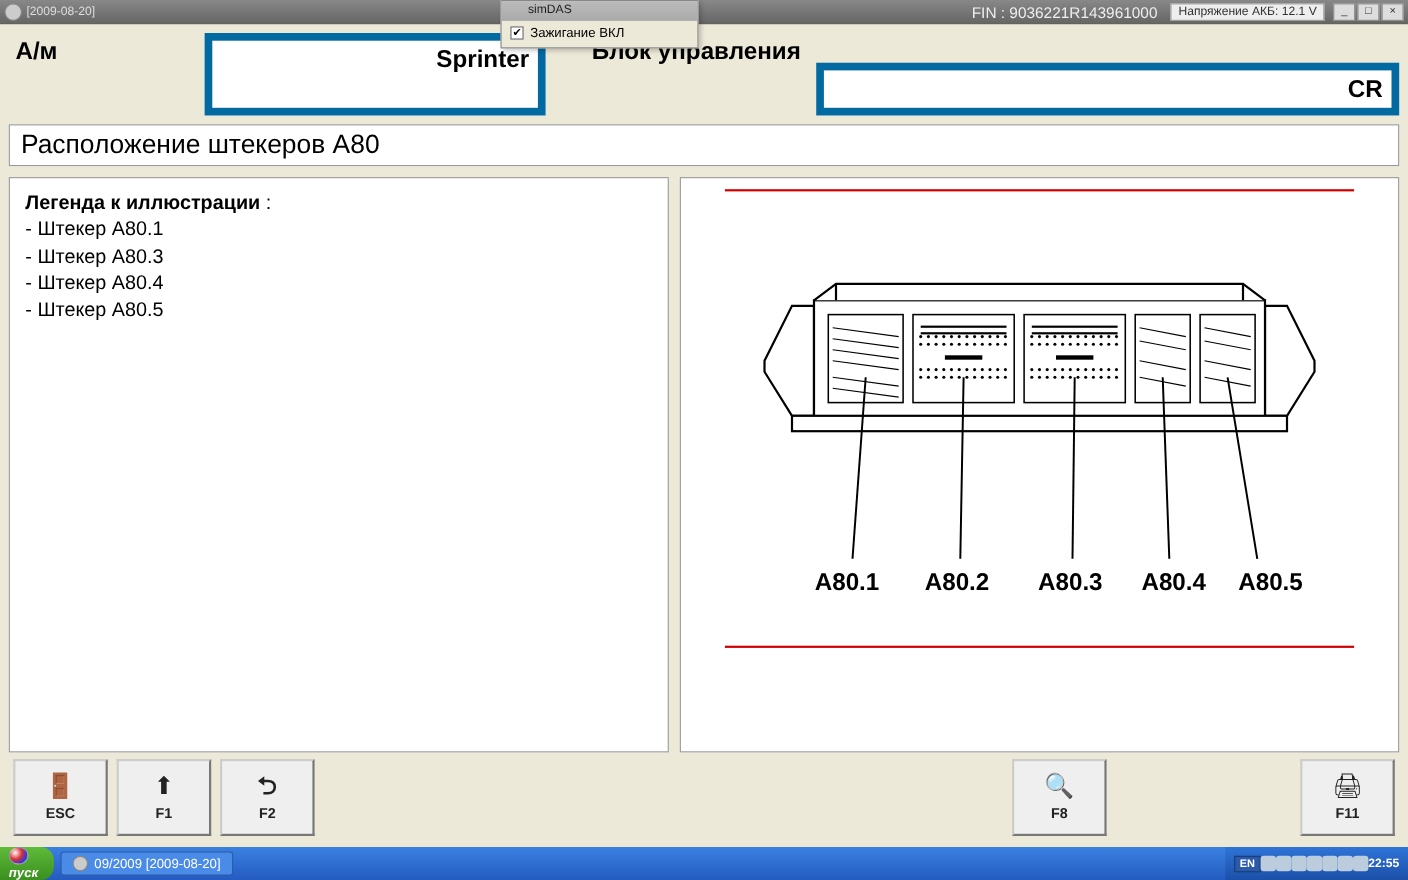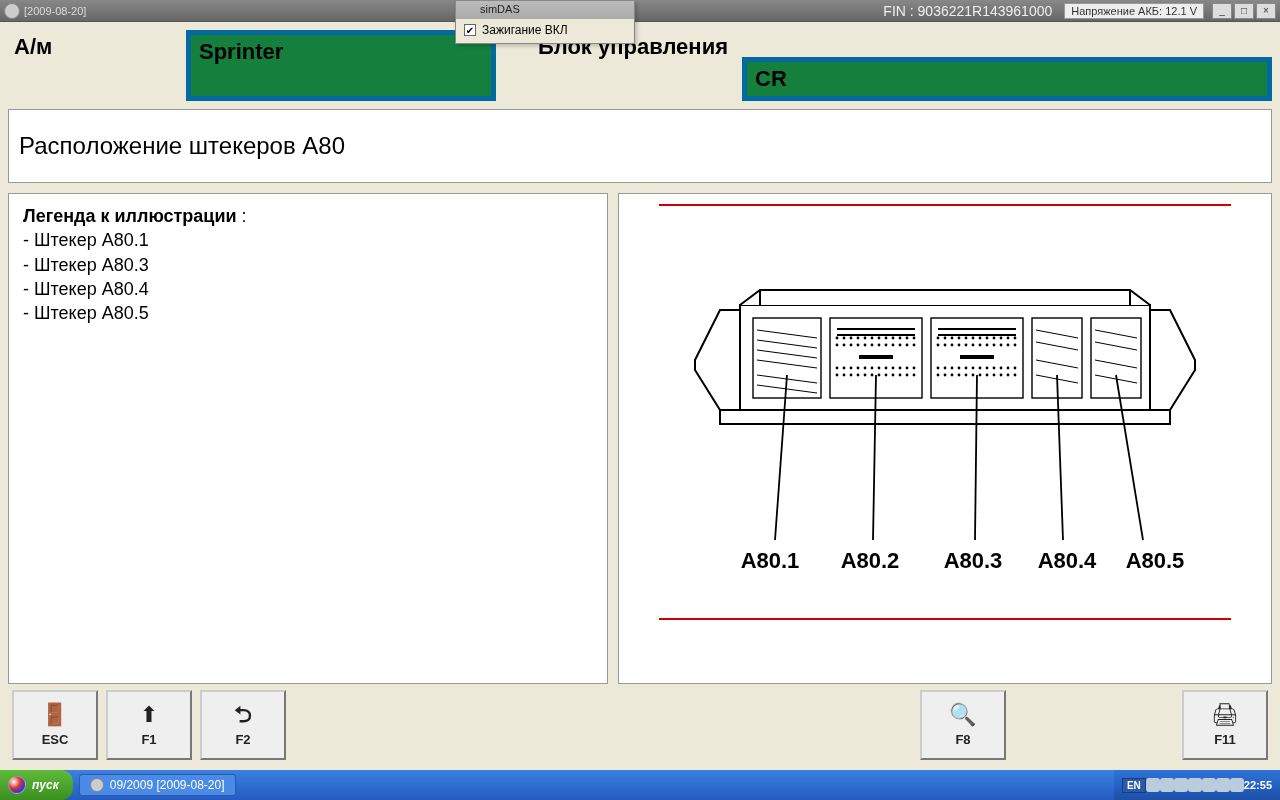--- a/index.html
+++ b/index.html
@@ -20,23 +20,23 @@
   }
   .overlay-dialog .od-title { height: 18px; background: linear-gradient(#bbb,#aaa); font-size: 11px; padding: 2px 24px; color:#222;}
   .overlay-dialog .od-body { padding: 4px 8px 6px 8px; display:flex; align-items:center; font-size:12px; }
   .overlay-dialog .cb { width:12px; height:12px; border:1px solid #666; background:#fff; margin-right:6px; display:flex; align-items:center; justify-content:center; font-size:10px; }
   .main-app {
     position: absolute; top: 22px; left: 0; right: 0; bottom: 30px;
     display: flex; flex-direction: column; padding: 8px;
   }
   .header-row { display: flex; gap: 8px; margin-bottom: 8px; }
   .hdr-label { font-size: 22px; font-weight: bold; padding: 4px 6px; }
-  .hdr-box { flex: 1; background: #15803d; border: 5px solid #0369a1; padding: 4px 8px; font-size: 22px; }
+  .hdr-box { flex: 1; background: #ffffff; border: 7px solid #0369a1; padding: 4px 8px; font-size: 22px; text-align: right; }
   .section-title {
-    background: #fff; border: 1px solid #999; padding: 22px 10px; font-size: 24px; margin-bottom: 10px;
+    background: #fff; border: 1px solid #999; padding: 4px 10px; font-size: 24px; margin-bottom: 10px;
   }
   .content-row { flex: 1; display: flex; gap: 10px; min-height: 0; }
   .left-panel { flex: 0 0 600px; background: #fff; border: 1px solid #999; padding: 10px 14px; font-size: 18px; line-height: 1.35; }
   .left-panel .legend-title { font-weight: bold; display: inline; }
   .right-panel { flex: 1; background: #fff; border: 1px solid #999; padding: 10px; display:flex; align-items:flex-start; justify-content:center; }
   .diagram-wrap { border-top: 2px solid #c00; border-bottom: 2px solid #c00; padding: 4px 6px; }
   .fn-bar { display: flex; gap: 8px; padding: 6px 4px 2px 4px; }
   .fn-bar .gap { flex: 1; }
   .fn-btn {
     width: 86px; height: 70px; background: #efefef; border: 2px outset #ccc;
@@ -44,21 +44,21 @@
     font-size: 13px; font-weight: bold; color: #222;
   }
   .fn-btn .ic { font-size: 22px; line-height: 1; margin-bottom: 6px; font-weight: normal; }
   .taskbar {
     position: absolute; bottom: 0; left: 0; right: 0; height: 30px;
     background: linear-gradient(#3a81e0, #245bc1); display: flex; align-items: center;
     font-size: 12px; color: #fff;
   }
   .taskbar .start {
     height: 100%; padding: 0 14px 0 8px; background: linear-gradient(#5fbb3a,#3a8f1f);
-    border-radius: 0 12px 12px 0; display:flex; align-items:center; font-weight:bold; font-style:italic;
+    border-radius: 0 12px 12px 0; display:flex; font-weight:bold; font-style:italic;flex-direction:column;
   }
   .taskbar .start .orb { width:18px; height:18px; background: radial-gradient(circle at 30% 30%, #fff, #d33 40%, #33d 70%, #3d3); border-radius:50%; margin-right:6px; border:1px solid #fff6; }
   .taskbar .task-item { background: #4a8be8; border:1px solid #2a5aa8; padding: 3px 10px; margin-left:6px; border-radius:3px; display:flex; align-items:center; }
   .taskbar .task-item .ti-ico { width:14px; height:14px; background:#ccc; border-radius:50%; margin-right:6px; border:1px solid #888; }
   .taskbar .tray { margin-left:auto; height:100%; background: linear-gradient(#2e74d8,#1c50a8); display:flex; align-items:center; padding: 0 8px; gap:0;font-weight:bold; }
   .taskbar .tray .tray-ico { width:14px; height:14px; background:#bcd; border-radius:3px; }
   .taskbar .tray .lang { background:#2a5aa8; padding:1px 4px; font-size:10px; border:1px solid #1a3a78; }
   .taskbar .tray .clock { font-size:11px; }
 </style>
 </head>

